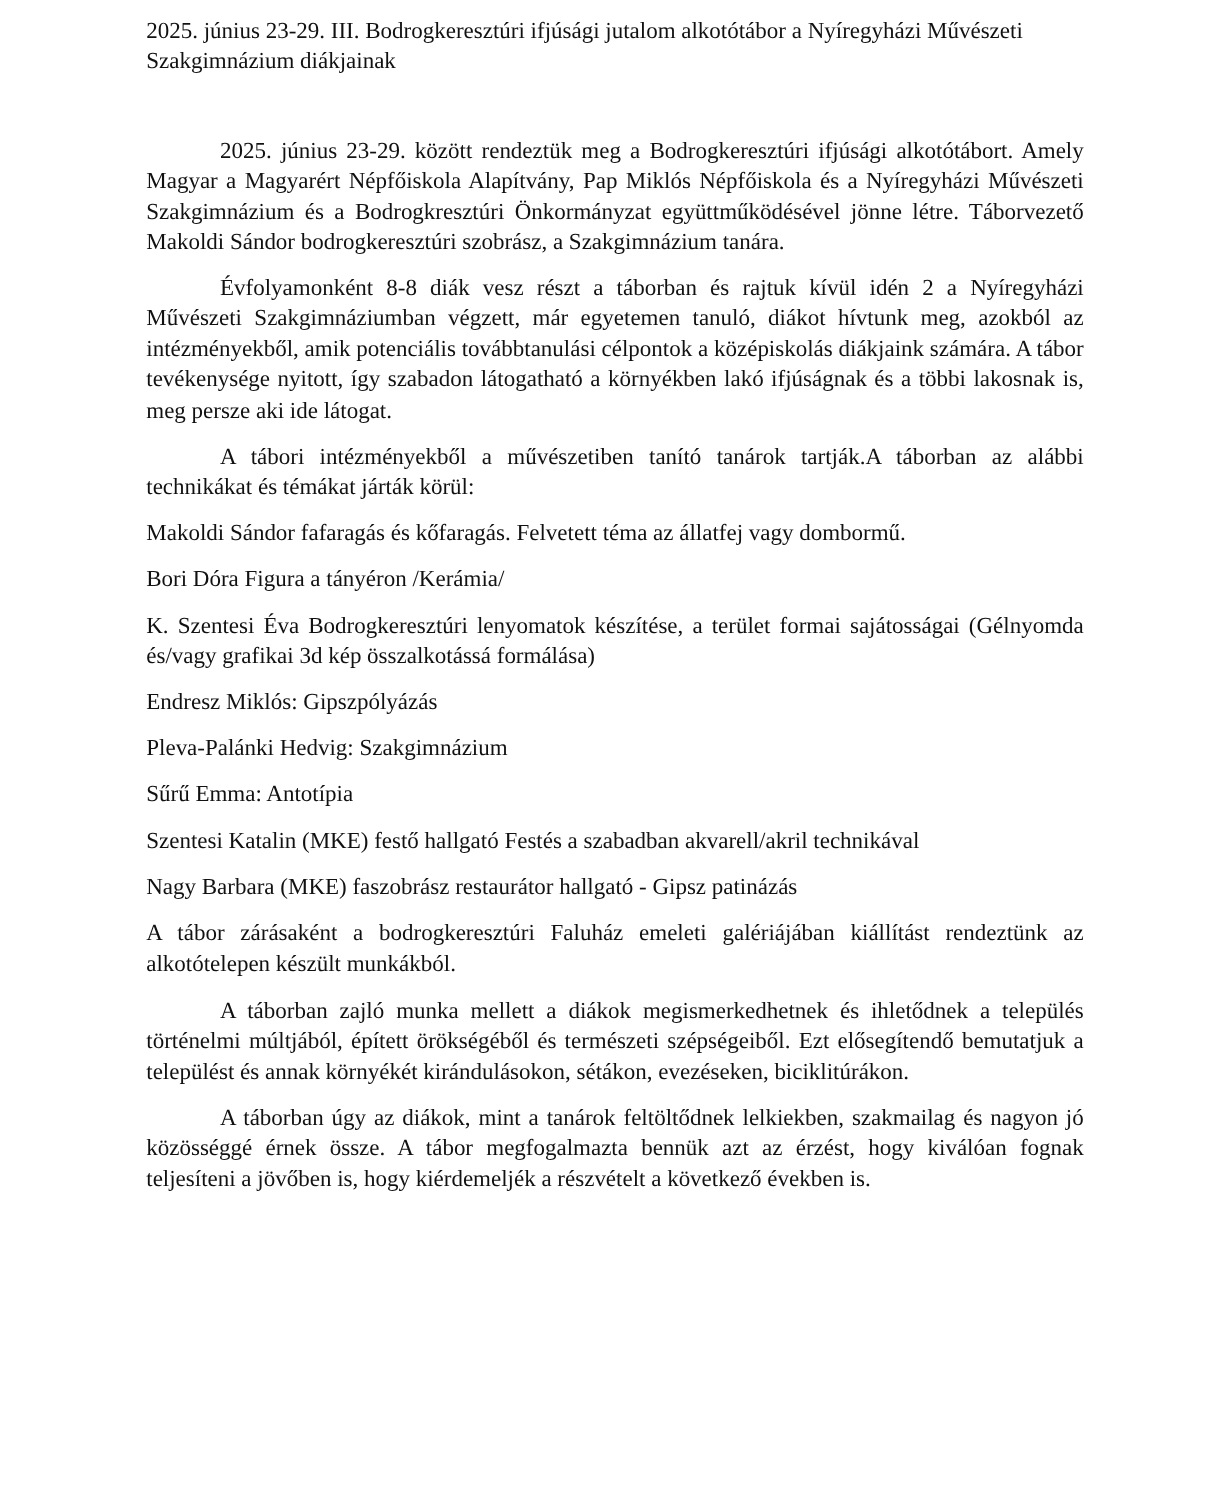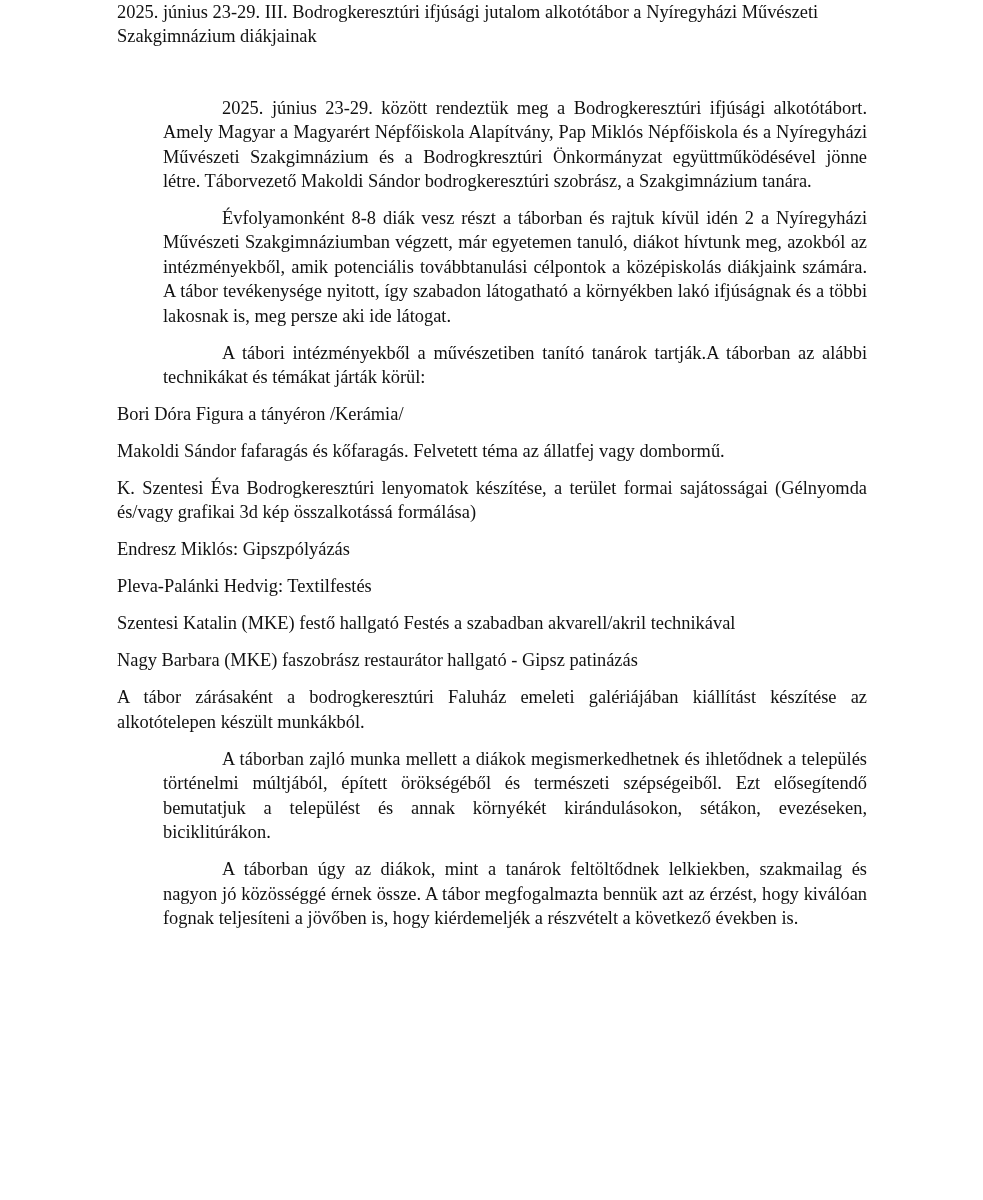--- a/index.html
+++ b/index.html
@@ -2,42 +2,43 @@
 <html><head>
 <meta charset="utf-8">
 <style>
   html, body { margin: 0; padding: 0; background: #ffffff; }
   body { width: 983px; height: 1200px; overflow: hidden; position: relative; }
   .page {
     position: absolute; left: 117px; top: 0; width: 750px;
     font-family: "Liberation Serif", serif;
     font-size: 18.4px; line-height: 24.4px; color: #111111;
   }
-  .title { margin: 0; font-weight: normal; font-size: 18.4px; line-height: 24.4px; }
+  .title { margin: 0; padding-top: 12px; font-weight: normal; font-size: 18.4px; line-height: 24.4px; }
   p { margin: 0; }
   .spacer { height: 47px; }
-  .para { text-align: justify; margin-bottom: 12.6px; margin-left: 46px; }
+  .para { text-align: justify; margin-bottom: 12.6px; }
   .indent { text-indent: 59px; }
   .item { margin-bottom: 12.6px; text-align: justify; }
 </style>
 </head>
 <body>
 
 <div class="page">
   <h1 class="title">2025. június 23-29. III. Bodrogkeresztúri ifjúsági jutalom alkotótábor a Nyíregyházi Művészeti Szakgimnázium diákjainak</h1>
   <div class="spacer"></div>
 
   <p class="para indent">2025. június 23-29. között rendeztük meg a Bodrogkeresztúri ifjúsági alkotótábort. Amely Magyar a Magyarért Népfőiskola Alapítvány, Pap Miklós Népfőiskola és a Nyíregyházi Művészeti Szakgimnázium és a Bodrogkresztúri Önkormányzat együttműködésével jönne létre. Táborvezető Makoldi Sándor bodrogkeresztúri szobrász, a Szakgimnázium tanára.</p>
   <p class="para indent">Évfolyamonként 8-8 diák vesz részt a táborban és rajtuk kívül idén 2 a Nyíregyházi Művészeti Szakgimnáziumban végzett, már egyetemen tanuló, diákot hívtunk meg, azokból az intézményekből, amik potenciális továbbtanulási célpontok a középiskolás diákjaink számára. A tábor tevékenysége nyitott, így szabadon látogatható a környékben lakó ifjúságnak és a többi lakosnak is, meg persze aki ide látogat.</p>
   <p class="para indent">A tábori intézményekből a művészetiben tanító tanárok tartják.A táborban az alábbi technikákat és témákat járták körül:</p>
 
+  <p class="item">Makoldi Sándor fafaragás és kőfaragás. Felvetett téma az állatfej vagy dombormű.</p>
   <p class="item">Bori Dóra Figura a tányéron /Kerámia/</p>
-  <p class="item">Makoldi Sándor fafaragás és kőfaragás. Felvetett téma az állatfej vagy dombormű.</p>
   <p class="item">K. Szentesi Éva Bodrogkeresztúri lenyomatok készítése, a terület formai sajátosságai (Gélnyomda és/vagy grafikai 3d kép összalkotássá formálása)</p>
   <p class="item">Endresz Miklós: Gipszpólyázás</p>
-  <p class="item">Pleva-Palánki Hedvig: Textilfestés</p>
+  <p class="item">Pleva-Palánki Hedvig: Szakgimnázium</p>
+  <p class="item">Sűrű Emma: Antotípia</p>
   <p class="item">Szentesi Katalin (MKE) festő hallgató Festés a szabadban akvarell/akril technikával</p>
   <p class="item">Nagy Barbara (MKE) faszobrász restaurátor hallgató - Gipsz patinázás</p>
-  <p class="item">A tábor zárásaként a bodrogkeresztúri Faluház emeleti galériájában kiállítást készítése az alkotótelepen készült munkákból.</p>
+  <p class="item">A tábor zárásaként a bodrogkeresztúri Faluház emeleti galériájában kiállítást rendeztünk az alkotótelepen készült munkákból.</p>
 
   <p class="para indent">A táborban zajló munka mellett a diákok megismerkedhetnek és ihletődnek a település történelmi múltjából, épített örökségéből és természeti szépségeiből. Ezt elősegítendő bemutatjuk a települést és annak környékét kirándulásokon, sétákon, evezéseken, biciklitúrákon.</p>
   <p class="para indent">A táborban úgy az diákok, mint a tanárok feltöltődnek lelkiekben, szakmailag és nagyon jó közösséggé érnek össze. A tábor megfogalmazta bennük azt az érzést, hogy kiválóan fognak teljesíteni a jövőben is, hogy kiérdemeljék a részvételt a következő években is.</p>
 </div>
 
 </body></html>

